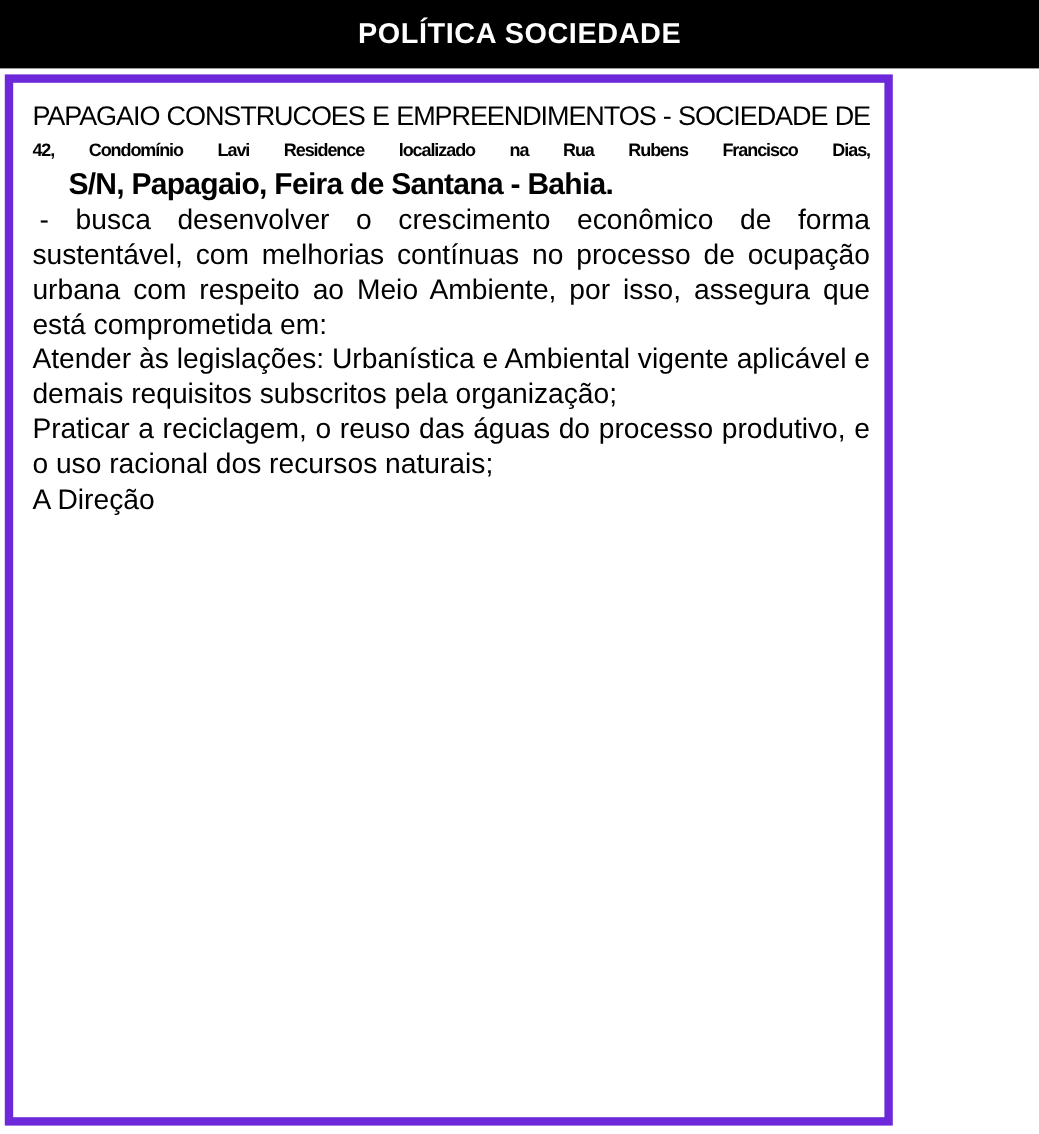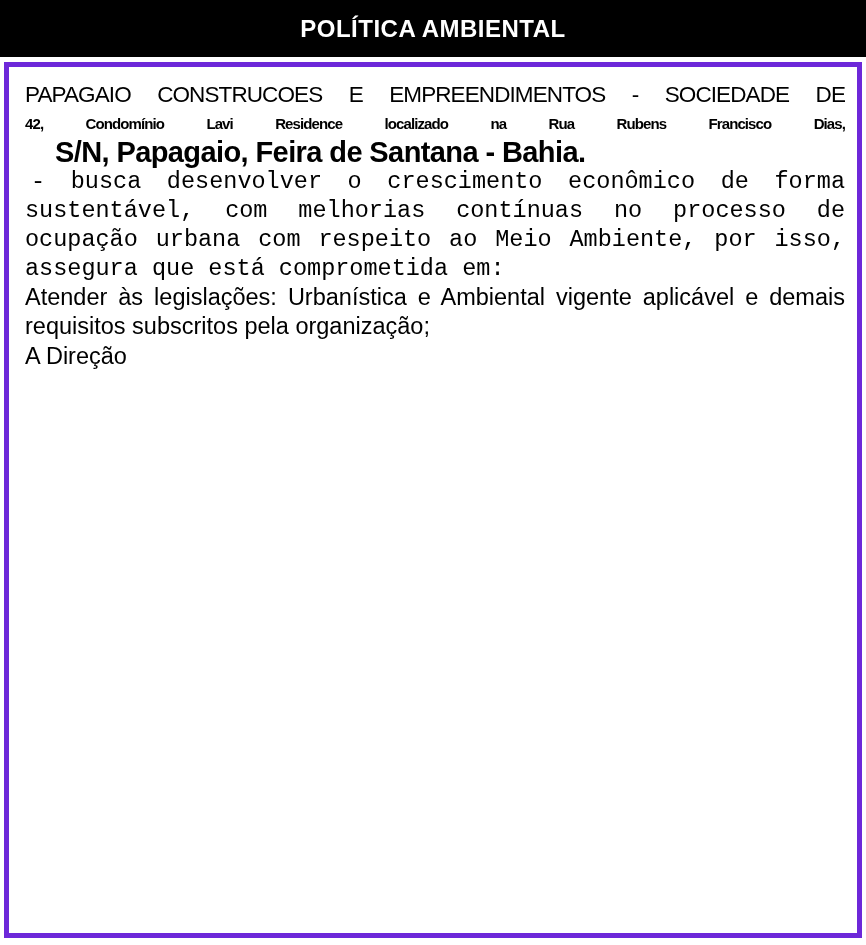--- a/index.html
+++ b/index.html
@@ -23,23 +23,23 @@
   .title-bar .title-text {
     color: #ffffff;
     font-weight: bold;
     font-size: 24px;
     letter-spacing: 0.5px;
     white-space: nowrap;
   }
   .content-frame {
     box-sizing: border-box;
     margin: 5px 4px 0 4px;
-    width: 858px;
+    width: 740px;
     height: 876px;
-    border: 5px solid #6d28d9;
+    border: 7px solid #6d28d9;
     background: #ffffff;
     padding: 13px 12px 0 16px;
     font-size: 23.5px;
     line-height: 29px;
   }
   
   .caps-line {
     text-align: justify;
     text-align-last: justify;
     letter-spacing: -0.9px;
@@ -52,56 +52,57 @@
     text-align: justify;
     text-align-last: justify;
     letter-spacing: -0.9px;
     font-size: 15px;
     white-space: nowrap;
     overflow: hidden;
   }
   .addr-line-2 {
     font-weight: bold;
     letter-spacing: -0.6px;
-    font-size: 29px;
+    font-size: 25px;
     padding-left: 30px;
   }
   .para {
     margin: 0;
     text-align: justify;
   }
-  .para.mission { text-indent: 6px; font-family: Liberation Mono, monospace; }
+  .para.mission { text-indent: 6px; }
   .para.gap { margin-top: 0; }
   .signature-line {
     margin: 1px 0 0 0;
     padding-right: 4px;
   }
 </style>
 </head>
 <body>
 
 <div class="page">
 
   <div class="title-bar">
-    <span class="title-text">POLÍTICA AMBIENTAL</span>
+    <span class="title-text">POLÍTICA SOCIEDADE</span>
   </div>
 
   <div class="content-frame">
 
     <div>
       <div class="caps-line">PAPAGAIO CONSTRUCOES E EMPREENDIMENTOS - SOCIEDADE DE</div>
       <div class="addr-line-1">42, Condomínio Lavi Residence localizado na Rua Rubens Francisco Dias,</div>
       <div class="addr-line-2">S/N, Papagaio, Feira de Santana - Bahia.</div>
     </div>
 
     <p class="para mission">- busca desenvolver o crescimento econômico de forma sustentável, com melhorias contínuas no processo de ocupação urbana com respeito ao Meio Ambiente, por isso, assegura que está comprometida em:</p>
 
     <p class="para gap">Atender às legislações: Urbanística e Ambiental vigente aplicável e demais requisitos subscritos pela organização;</p>
 
 
 
 
+    <p class="para gap">Praticar a reciclagem, o reuso das águas do processo produtivo, e o uso racional dos recursos naturais;</p>
 
 
     <p class="signature-line">A Direção</p>
 
   </div>
 </div>
 
 </body></html>

